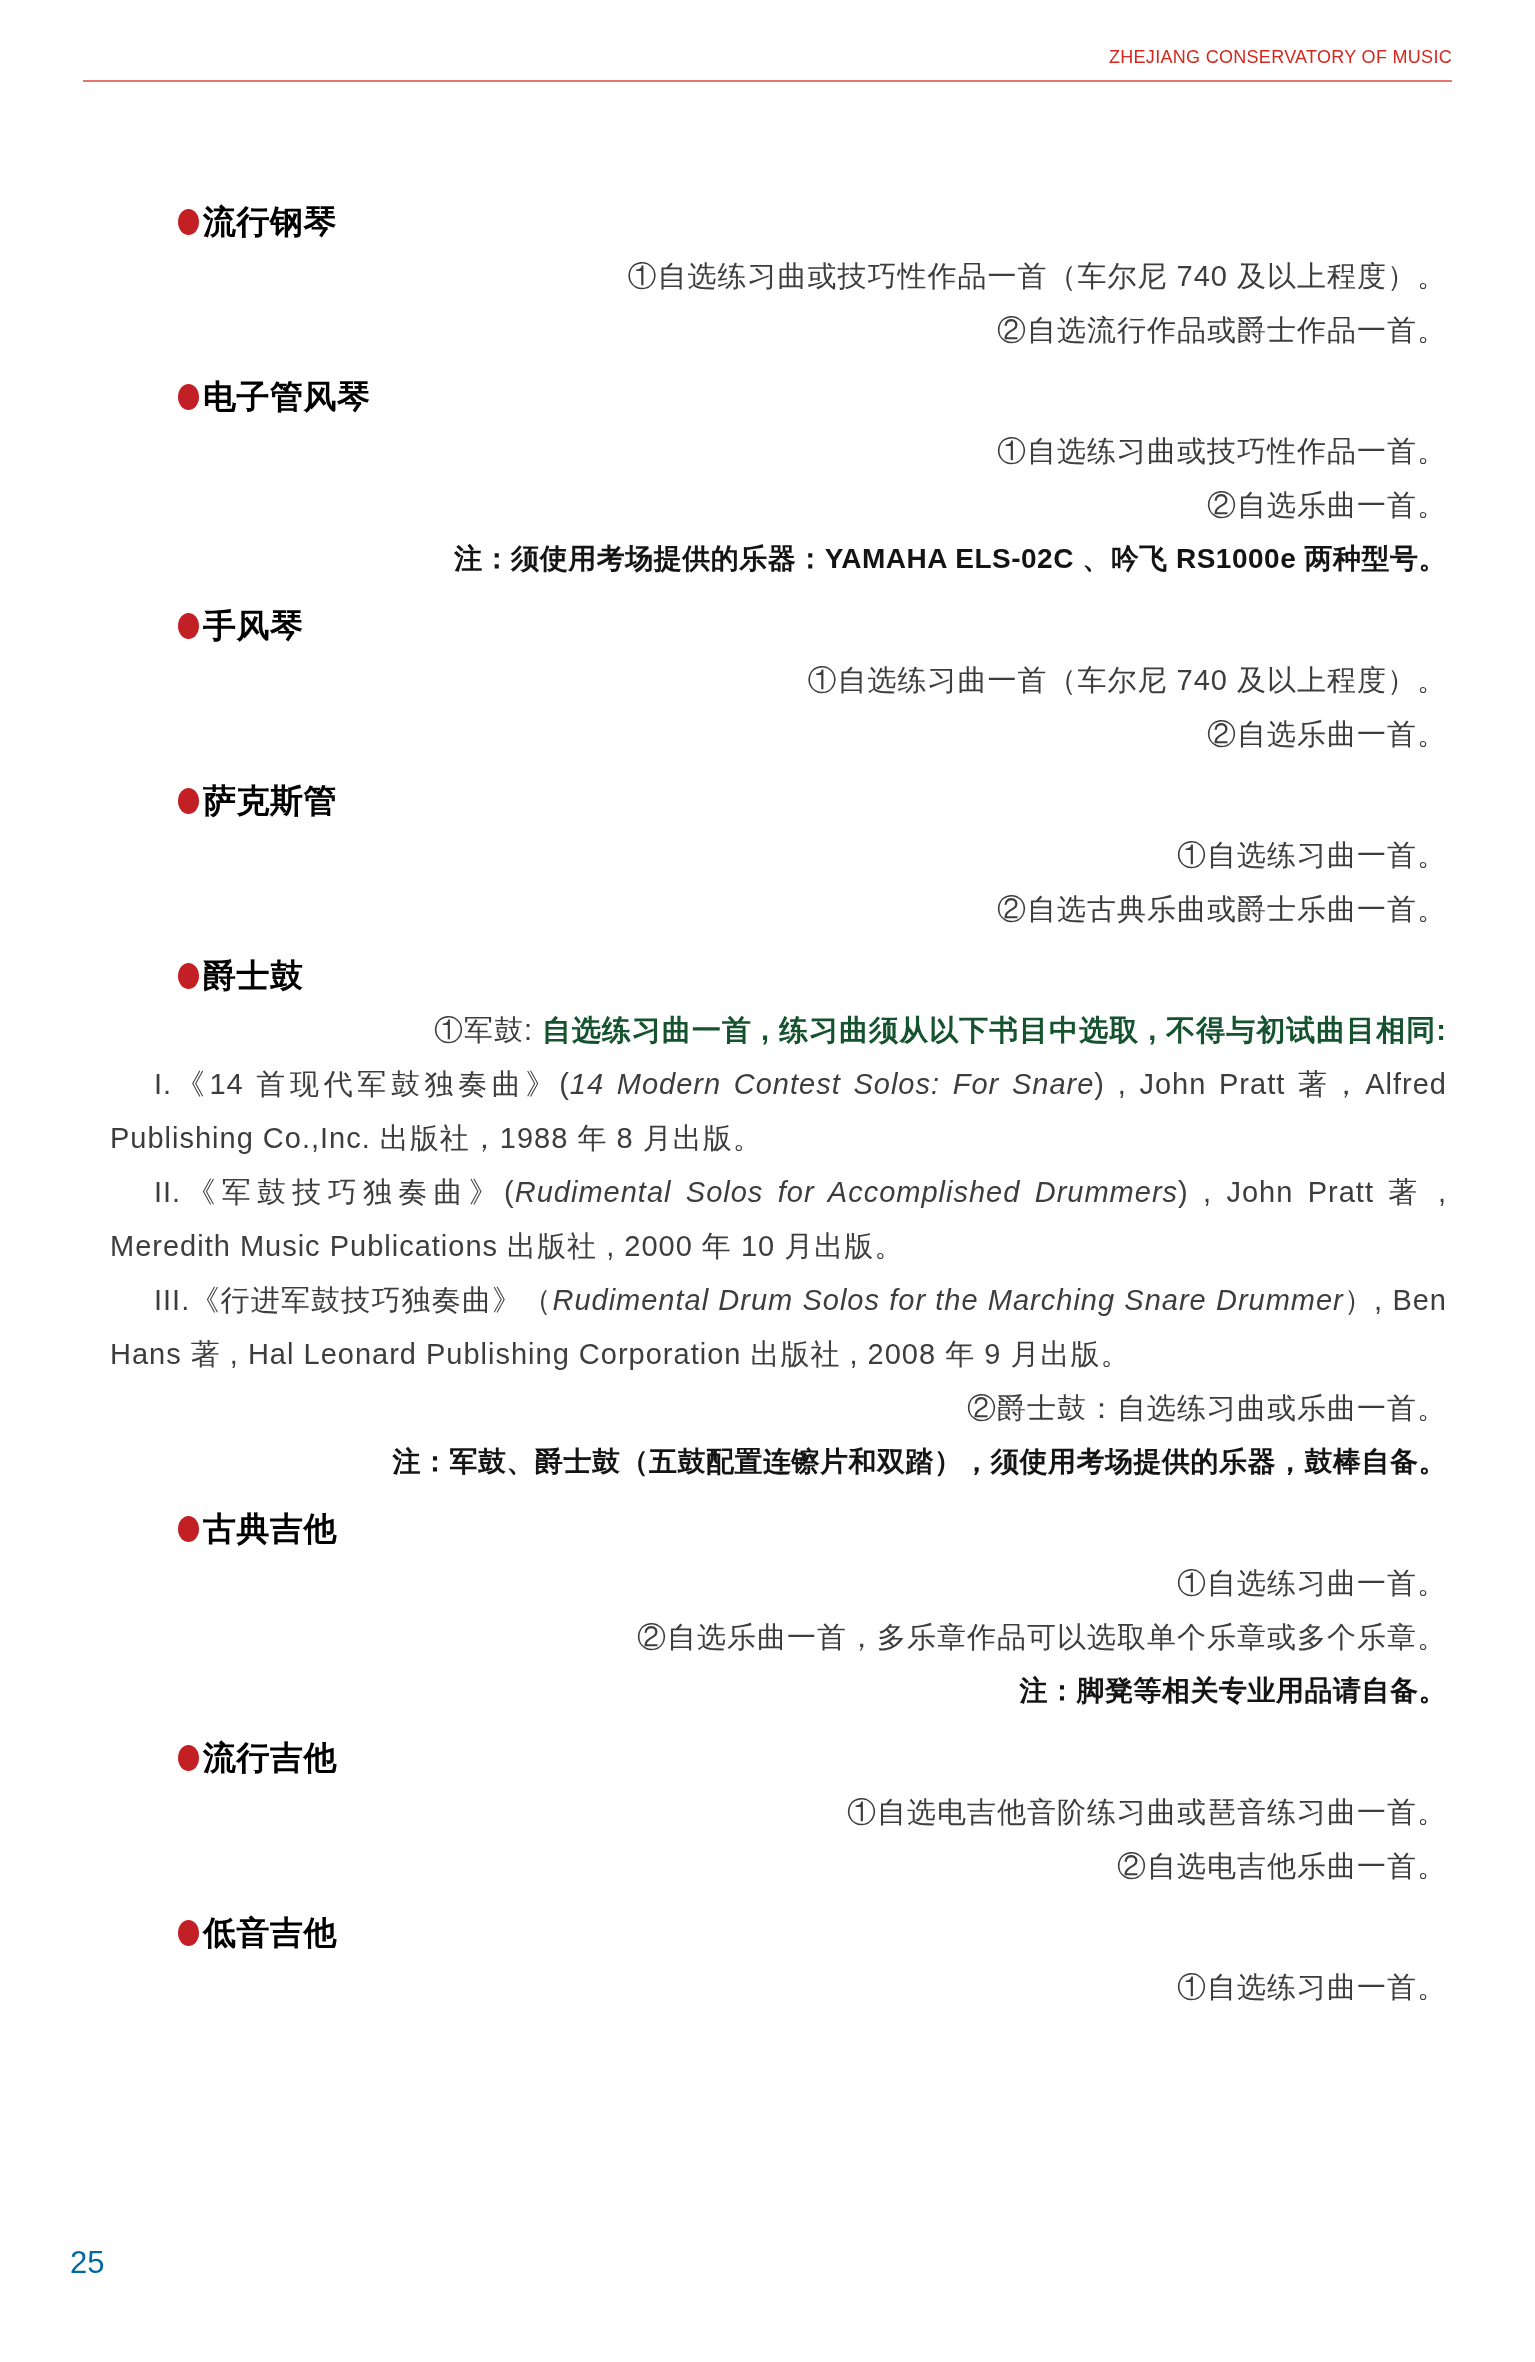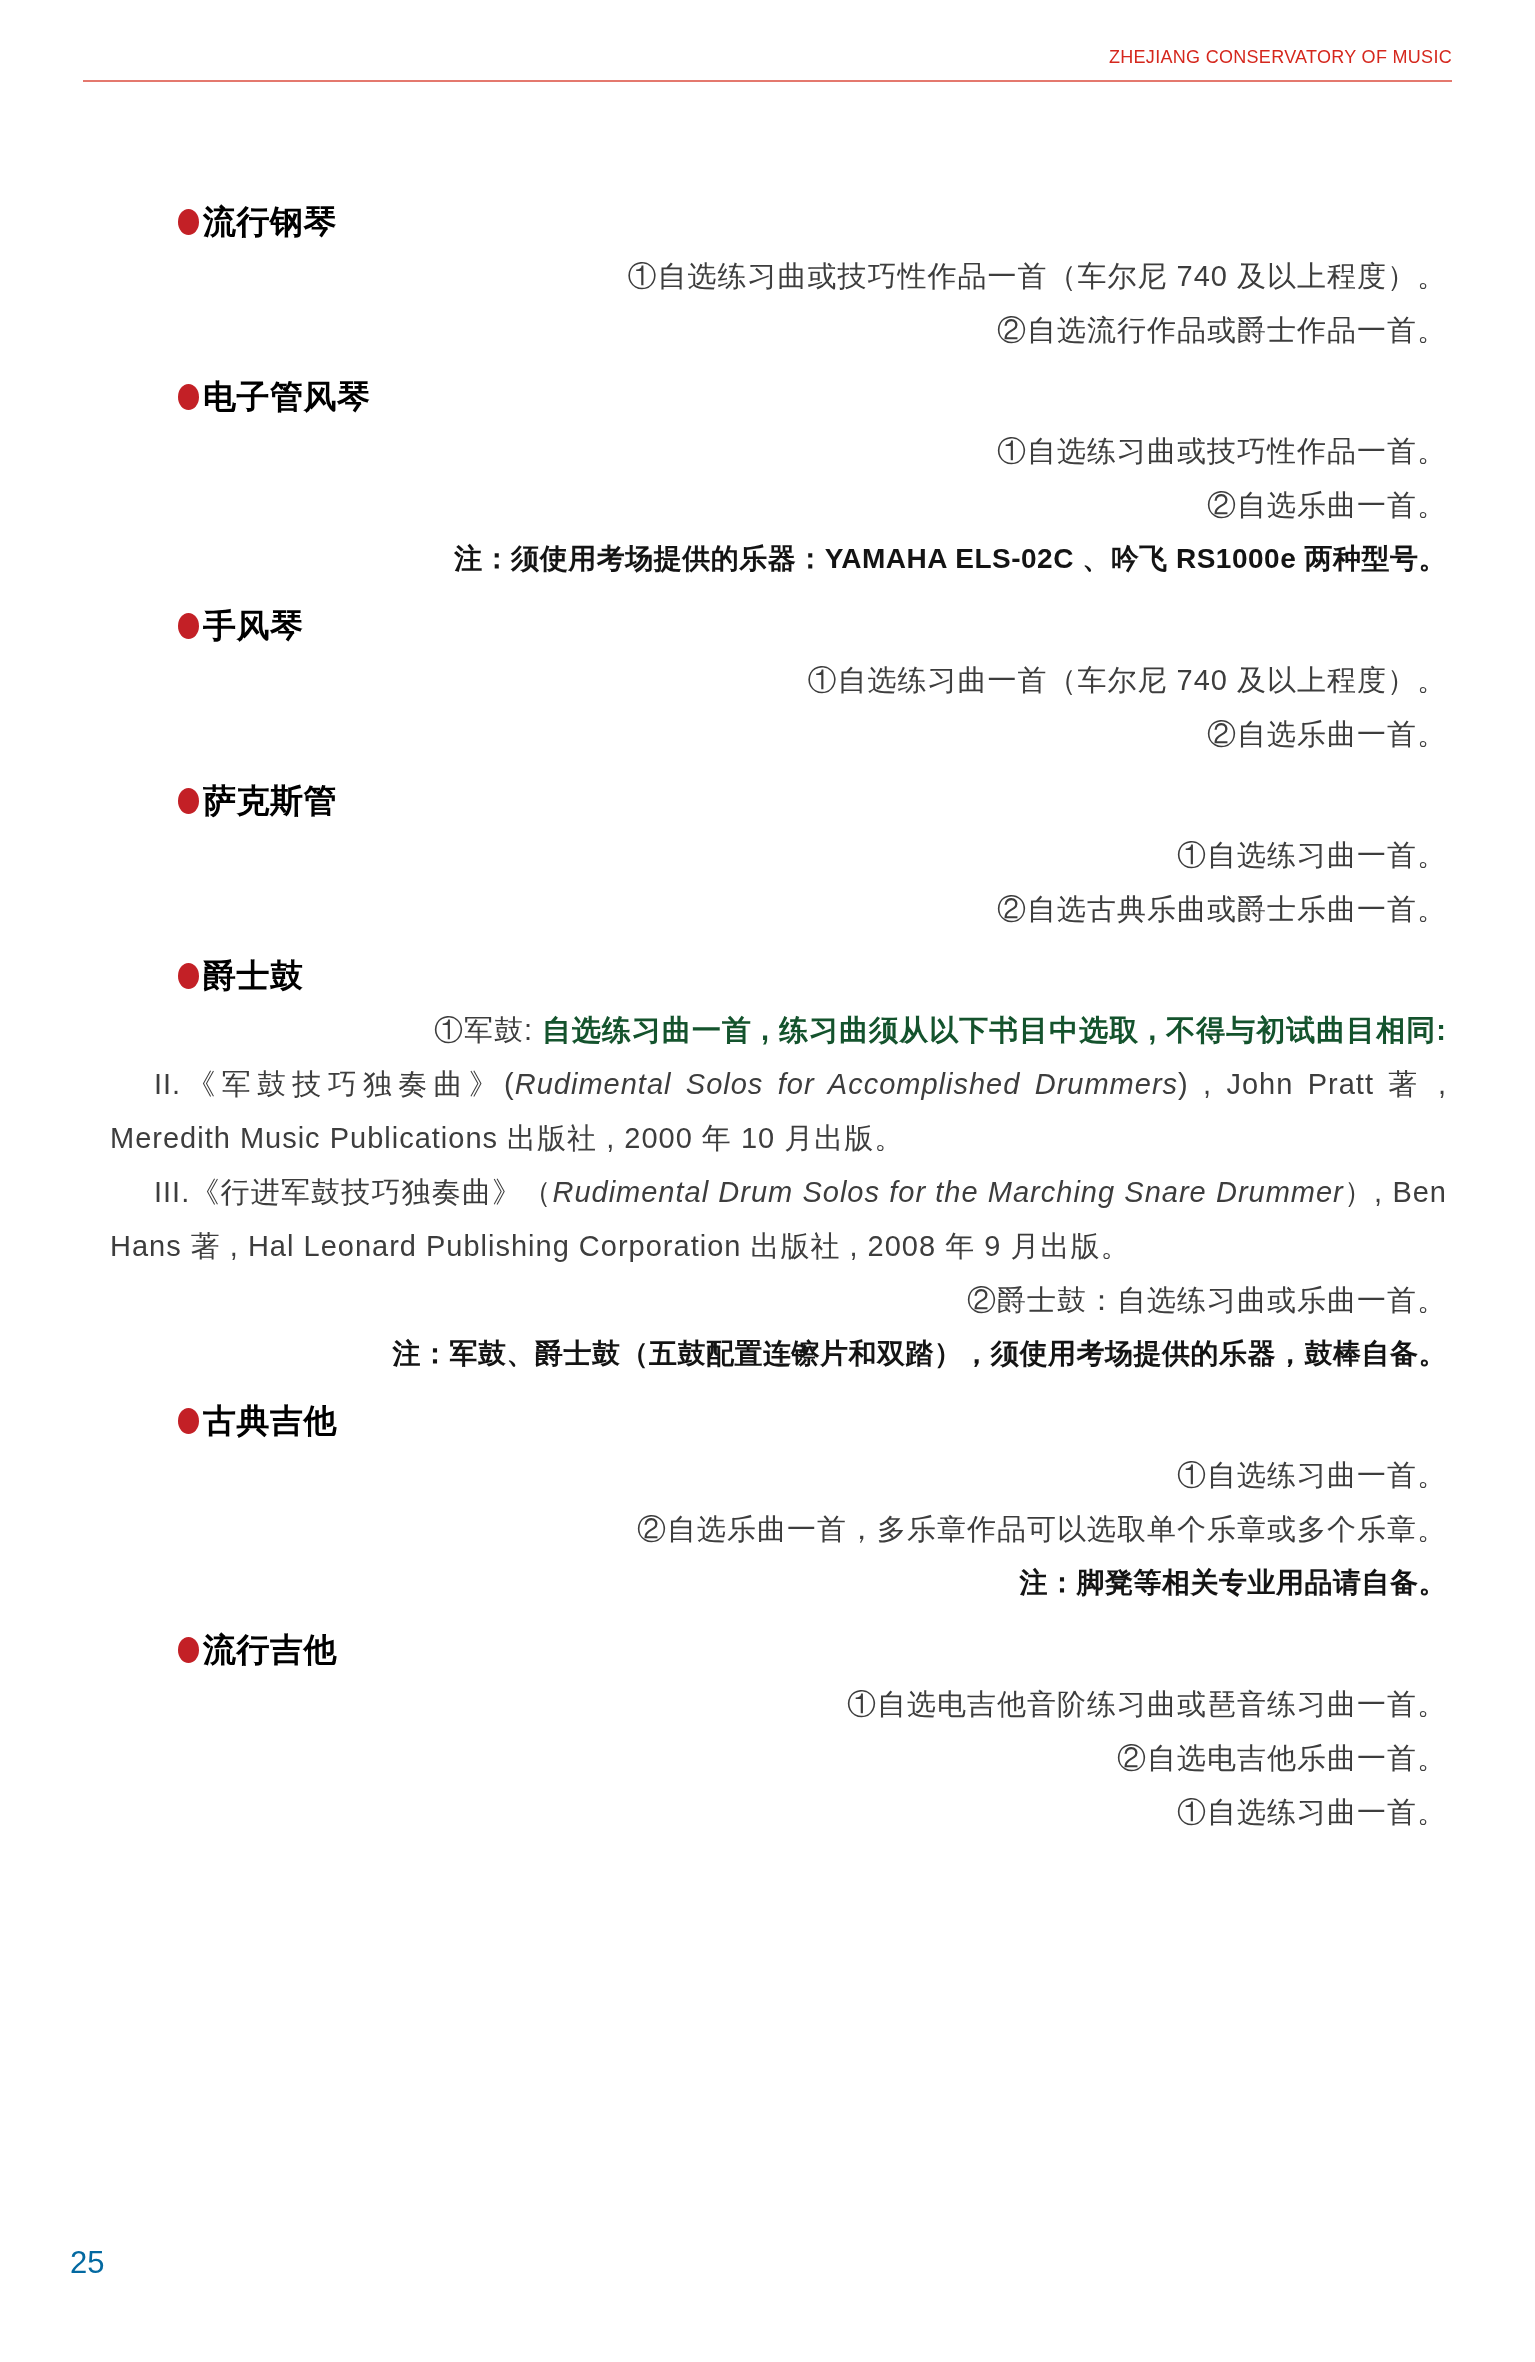--- a/index.html
+++ b/index.html
@@ -111,20 +111,21 @@
     </div>
     <p class="item">①自选练习曲一首。</p>
     <p class="item">②自选古典乐曲或爵士乐曲一首。</p>
 
     <div class="section-heading">
       <span class="bullet"></span>
       <span class="heading-text">爵士鼓</span>
     </div>
     <p class="item"><span>①军鼓: </span><span class="bold-tail">自选练习曲一首 , 练习曲须从以下书目中选取 , 不得与初试曲目相同:</span></p>
 
+    <p class="book"><span>I.《14 首现代军鼓独奏曲》(</span><span class="en">14 Modern Contest Solos: For Snare</span><span>) , John Pratt 著，Alfred Publishing Co.,Inc. 出版社，1988 年 8 月出版。</span></p>
 
     <p class="book"><span>II.《军鼓技巧独奏曲》(</span><span class="en">Rudimental Solos for Accomplished Drummers</span><span>) , John Pratt 著 , Meredith Music Publications 出版社 , 2000 年 10 月出版。</span></p>
 
     <p class="book"><span>III.《行进军鼓技巧独奏曲》（</span><span class="en">Rudimental Drum Solos for the Marching Snare Drummer</span><span>）, Ben Hans 著 , Hal Leonard Publishing Corporation 出版社 , 2008 年 9 月出版。</span></p>
 
     <p class="item">②爵士鼓：自选练习曲或乐曲一首。</p>
     <p class="note">注：军鼓、爵士鼓（五鼓配置连镲片和双踏），须使用考场提供的乐器，鼓棒自备。</p>
 
     <div class="section-heading">
       <span class="bullet"></span>
@@ -134,19 +135,23 @@
     <p class="item">②自选乐曲一首，多乐章作品可以选取单个乐章或多个乐章。</p>
     <p class="note">注：脚凳等相关专业用品请自备。</p>
 
     <div class="section-heading">
       <span class="bullet"></span>
       <span class="heading-text">流行吉他</span>
     </div>
     <p class="item">①自选电吉他音阶练习曲或琶音练习曲一首。</p>
     <p class="item">②自选电吉他乐曲一首。</p>
 
+    <div class="section-heading">
+      <span class="bullet"></span>
+      <span class="heading-text">低音吉他</span>
+    </div>
     <p class="item">①自选练习曲一首。</p>
 
   </div>
 
   <div class="page-number">25</div>
 
 </div>
 
 </body></html>

